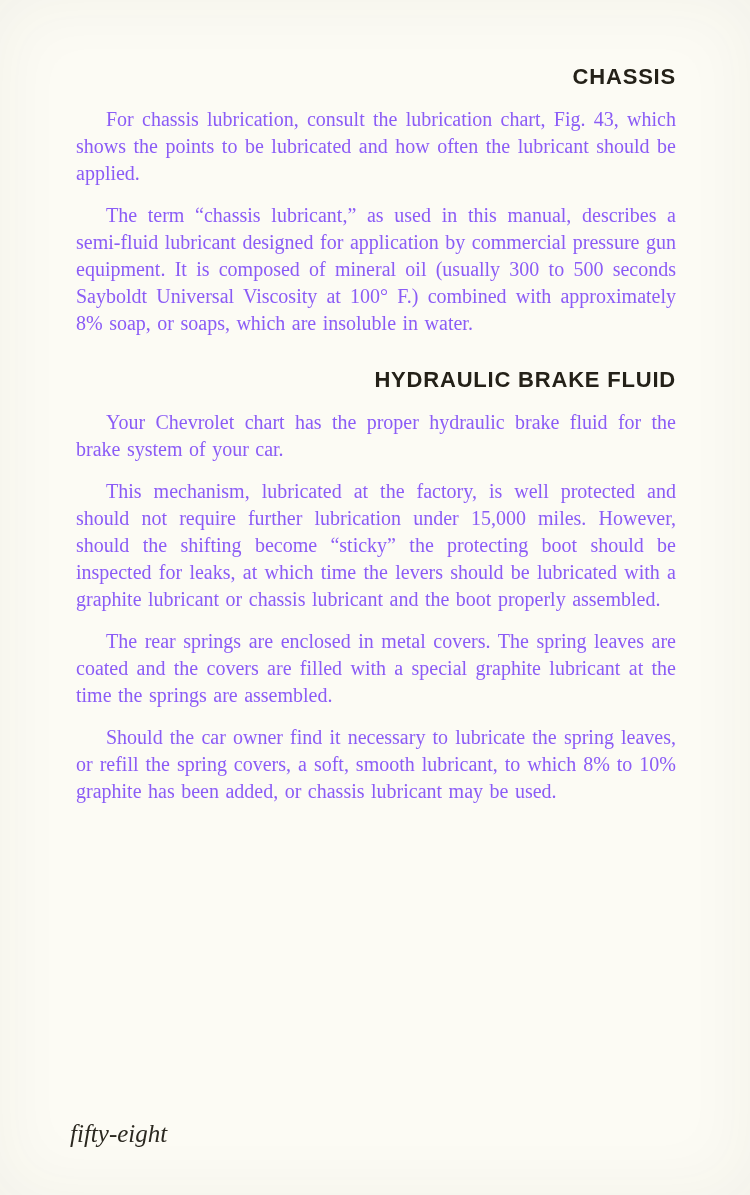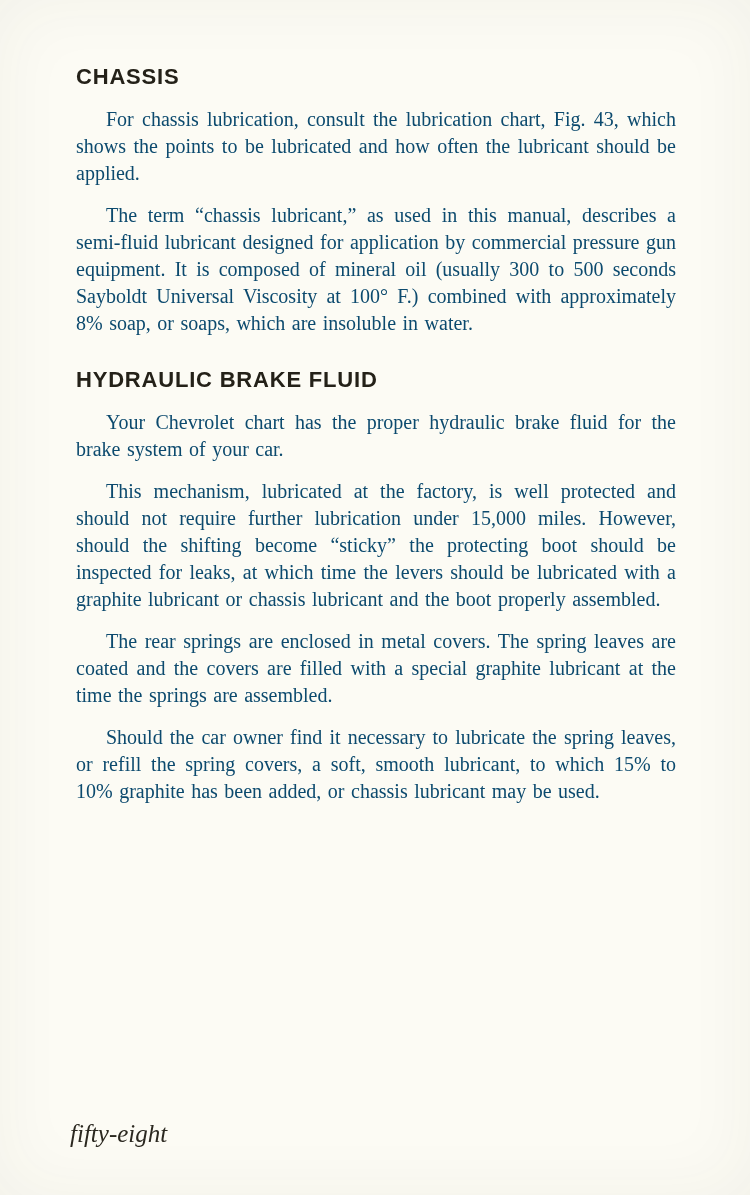--- a/index.html
+++ b/index.html
@@ -16,38 +16,38 @@
       box-shadow: inset 0 0 70px rgba(60, 50, 30, 0.05);
       overflow: hidden;
       font-family: "Liberation Serif", serif;
       color: #29261f;
     }
     .content {
       padding: 64px 74px 0 76px;
     }
     .section-heading {
       margin: 30px 0 16px 0;
-      text-align: left;
+      text-align: right;
       font-family: "Liberation Sans", sans-serif;
       font-weight: bold;
       font-size: 22px;
       letter-spacing: 0.8px;
       color: #242118;
     }
     .section-heading.first {
       margin-top: 0;
     }
     .para {
       margin: 0 0 15px 0;
       text-align: justify;
       text-indent: 30px;
       font-size: 20px;
       line-height: 27px;
       word-spacing: 1.5px;
-      color: #0c4a6e;
+      color: #8b5cf6;
     }
     .page-number {
       position: absolute;
       left: 70px;
       top: 1120px;
       font-family: "Liberation Serif", serif;
       font-style: italic;
       font-size: 25px;
       color: #2b2820;
     }
@@ -61,18 +61,18 @@
     <h2 class="section-heading first">CHASSIS</h2>
     <p class="para">For chassis lubrication, consult the lubrication chart, Fig. 43, which shows the points to be lubricated and how often the lubricant should be applied.</p>
     <p class="para">The term “chassis lubricant,” as used in this manual, describes a semi-fluid lubricant designed for application by commercial pressure gun equipment. It is composed of mineral oil (usually 300 to 500 seconds Sayboldt Universal Viscosity at 100° F.) combined with approximately 8% soap, or soaps, which are insoluble in water.</p>
 
     <h2 class="section-heading">HYDRAULIC BRAKE FLUID</h2>
     <p class="para">Your Chevrolet chart has the proper hydraulic brake fluid for the brake system of your car.</p>
 
     <p class="para">This mechanism, lubricated at the factory, is well protected and should not require further lubrication under 15,000 miles. However, should the shifting become “sticky” the protecting boot should be inspected for leaks, at which time the levers should be lubricated with a graphite lubricant or chassis lubricant and the boot properly assembled.</p>
 
     <p class="para">The rear springs are enclosed in metal covers. The spring leaves are coated and the covers are filled with a special graphite lubricant at the time the springs are assembled.</p>
-    <p class="para">Should the car owner find it necessary to lubricate the spring leaves, or refill the spring covers, a soft, smooth lubricant, to which 15% to 10% graphite has been added, or chassis lubricant may be used.</p>
+    <p class="para">Should the car owner find it necessary to lubricate the spring leaves, or refill the spring covers, a soft, smooth lubricant, to which 8% to 10% graphite has been added, or chassis lubricant may be used.</p>
 
   </div>
 
   <div class="page-number">fifty-eight</div>
 </div>
 
 </body></html>

